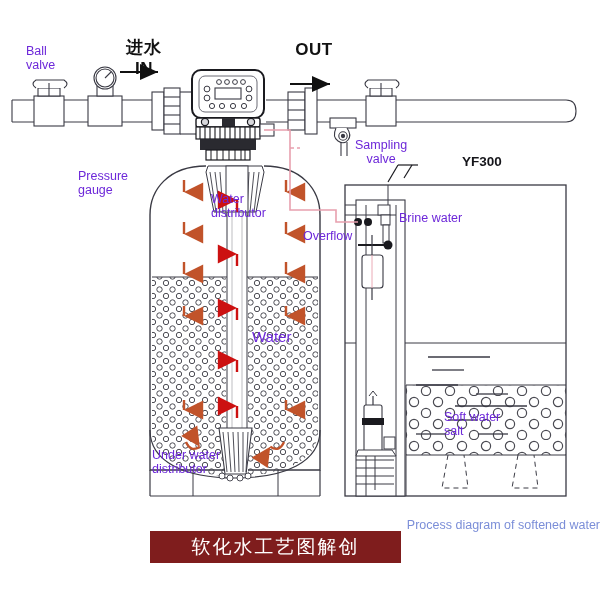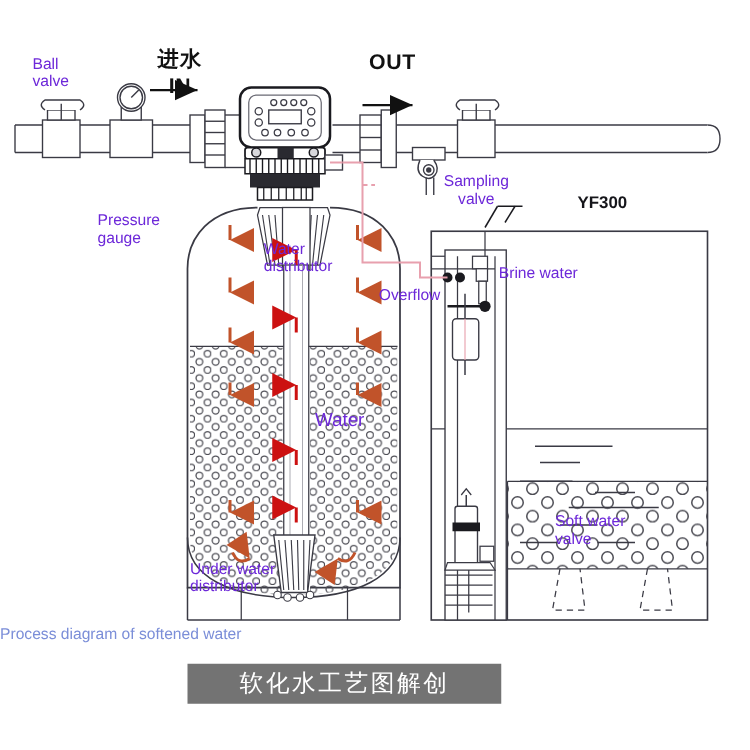--- a/index.html
+++ b/index.html
@@ -1,23 +1,23 @@
 <!DOCTYPE html>
 <html><head>
 <meta charset="utf-8">
 <style>
   html,body{margin:0;padding:0;}
   body{width:600px;height:600px;background:#ffffff;font-family:"Liberation Sans",sans-serif;overflow:hidden;}
   #stage{position:relative;width:600px;height:600px;}
   svg#diagram{position:absolute;left:0;top:0;width:600px;height:600px;}
   .lbl{position:absolute;color:#6d28d9;font-family:"Liberation Sans",sans-serif;font-size:12.5px;line-height:14px;white-space:pre-line;}
   .lbl-dark{color:#15151a;font-weight:bold;margin-left:44px;}
-  #banner{position:absolute;left:150px;top:531px;width:251px;height:32px;background:#737373;display:flex;align-items:center;justify-content:center;}
+  #banner{position:absolute;left:150px;top:531px;width:251px;height:32px;background:#7f1d1d;display:flex;align-items:center;justify-content:center;}
   #banner span{color:#ffffff;font-size:19px;letter-spacing:2px;font-family:"DejaVu Sans",sans-serif;}
-  #caption{position:absolute;left:0;top:500px;width:600px;text-align:left;color:#7b8ed8;font-size:12.5px;}
+  #caption{position:absolute;left:0;top:518px;width:600px;text-align:right;color:#7b8ed8;font-size:12.5px;}
   .inout{position:absolute;text-align:center;color:#111;font-weight:bold;}
   .inout .zh{display:block;font-size:17px;font-family:"DejaVu Sans",sans-serif;letter-spacing:1px;}
   .inout .en{display:block;font-size:17px;letter-spacing:0.5px;}
 </style>
 </head>
 <body>
 
 <div id="stage">
 
   <svg id="diagram" viewBox="0 0 600 600">
@@ -312,19 +312,19 @@
 valve</div>
   <div class="lbl lbl-dark" style="left:418px;top:155px;font-size:13.5px;">YF300</div>
   <div class="lbl" style="left:399px;top:211px;">Brine water</div>
   <div class="lbl" style="left:303px;top:229px;">Overflow</div>
   <div class="lbl" style="left:163px;top:192px;margin-left:48px;">Water
 distributor</div>
   <div class="lbl" style="left:152px;top:448px;">Under water
 distributor</div>
   <div class="lbl" style="left:252px;top:330px;font-size:15px;">Water</div>
   <div class="lbl" style="left:444px;top:410px;">Soft water
-valve</div>
+salt</div>
 
   <div id="caption">Process diagram of softened water</div>
   <div id="banner">
     <span>软化水工艺图解创</span>
   </div>
 </div>
 
 </body></html>

